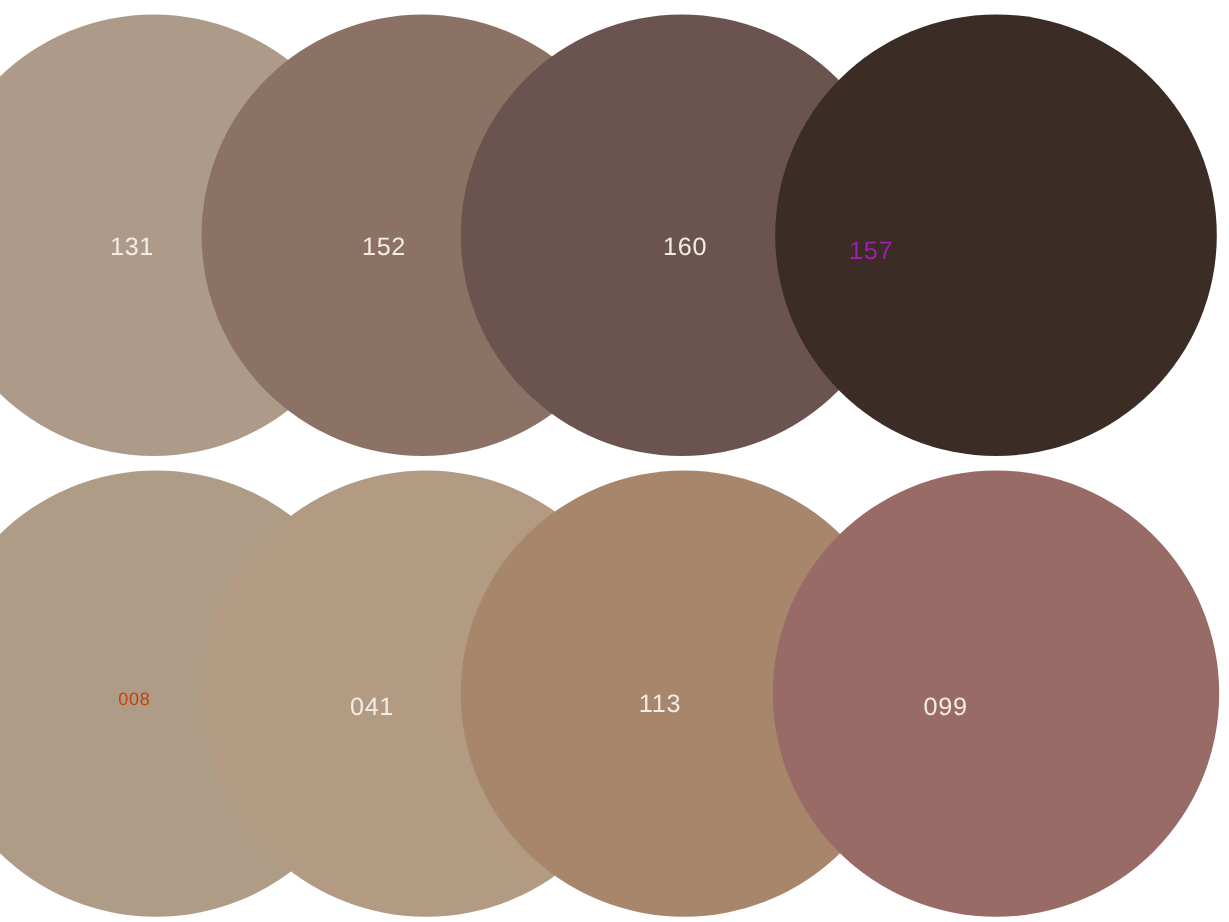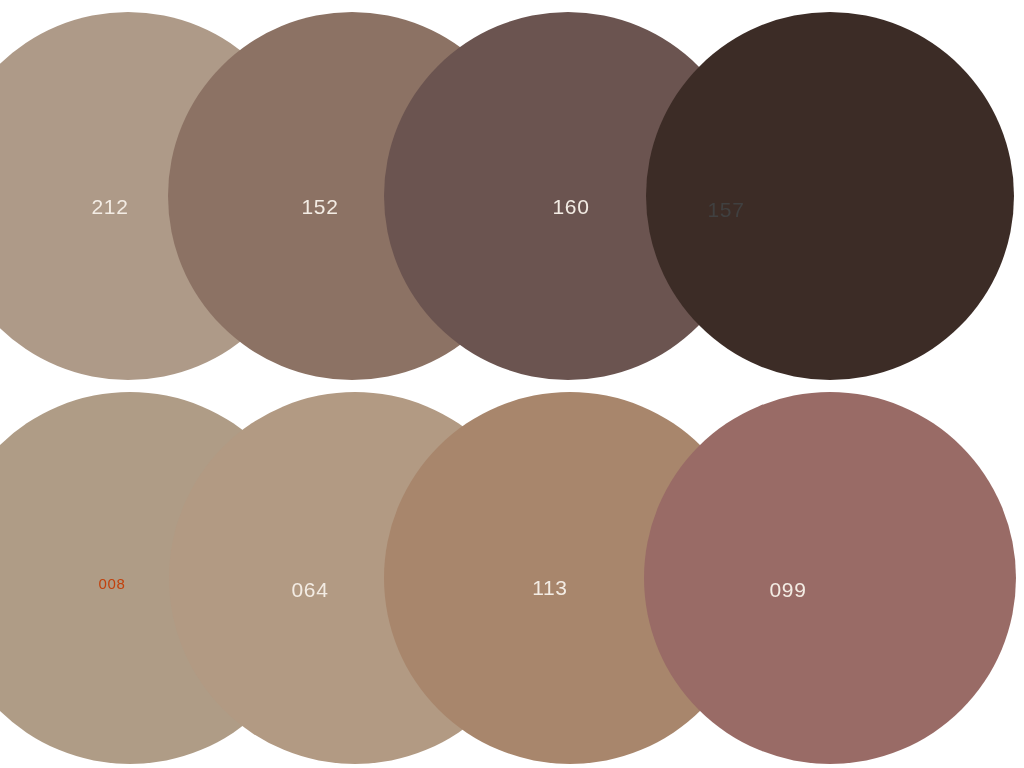--- a/index.html
+++ b/index.html
@@ -38,28 +38,28 @@
 </style>
 </head>
 <body>
 
 <div id="stage" style="width: 1024px; height: 768px; background: rgb(255, 255, 255);">
     <div style="position: absolute; left: 0px; top: 0px; width: 100%; height: 100%;">
       <div class="swatch" title="175" style="left: -56px; top: 12px; width: 368px; height: 368px; background: rgb(174, 154, 136); z-index: 1;"></div>
       <div class="swatch" title="152" style="left: 168px; top: 12px; width: 368px; height: 368px; background: rgb(140, 114, 100); z-index: 2;"></div>
       <div class="swatch" title="160" style="left: 384px; top: 12px; width: 368px; height: 368px; background: rgb(107, 84, 80); z-index: 3;"></div>
       <div class="swatch" title="157" style="left: 646px; top: 12px; width: 368px; height: 368px; background: rgb(60, 44, 38); z-index: 4;"></div>
-      <span class="swatch-label" style="left: 110px; top: 206px; color: rgb(243, 236, 228); font-size: 21px; z-index: 101;">212</span>
+      <span class="swatch-label" style="left: 110px; top: 206px; color: rgb(243, 236, 228); font-size: 21px; z-index: 101;">131</span>
       <span class="swatch-label" style="left: 320px; top: 206px; color: rgb(243, 236, 228); font-size: 21px; z-index: 102;">152</span>
       <span class="swatch-label" style="left: 531px; top: 206px; color: rgb(243, 236, 228); font-size: 21px; z-index: 103; margin-left: 40px;">160</span>
-      <span class="swatch-label" style="left: 726px; top: 209px; color: #404040; font-size: 21px; z-index: 104;">157</span>
+      <span class="swatch-label" style="left: 726px; top: 209px; color: #a21caf; font-size: 21px; z-index: 104;">157</span>
     </div>
     <div style="position: absolute; left: 0px; top: 0px; width: 100%; height: 100%;">
       <div class="swatch" title="008" style="left: -56px; top: 392px; width: 372px; height: 372px; background: rgb(175, 156, 134); z-index: 1;"></div>
       <div class="swatch" title="073" style="left: 169px; top: 392px; width: 372px; height: 372px; background: rgb(178, 154, 131); z-index: 2;"></div>
       <div class="swatch" title="261" style="left: 384px; top: 392px; width: 372px; height: 372px; background: rgb(168, 134, 108); z-index: 3;"></div>
       <div class="swatch" title="083" style="left: 644px; top: 392px; width: 372px; height: 372px; background: rgb(153, 107, 102); z-index: 4;"></div>
       <span class="swatch-label" style="left: 112px; top: 583px; color: #c2410c; font-size: 15px; z-index: 101;">008</span>
-      <span class="swatch-label" style="left: 310px; top: 589px; color: rgb(243, 236, 228); font-size: 21px; z-index: 102;">064</span>
+      <span class="swatch-label" style="left: 310px; top: 589px; color: rgb(243, 236, 228); font-size: 21px; z-index: 102;">041</span>
       <span class="swatch-label" style="left: 550px; top: 587px; color: rgb(243, 236, 228); font-size: 21px; z-index: 103;">113</span>
       <span class="swatch-label" style="left: 788px; top: 589px; color: rgb(243, 236, 228); font-size: 21px; z-index: 104;">099</span>
     </div>
   </div>
 
 </body></html>

